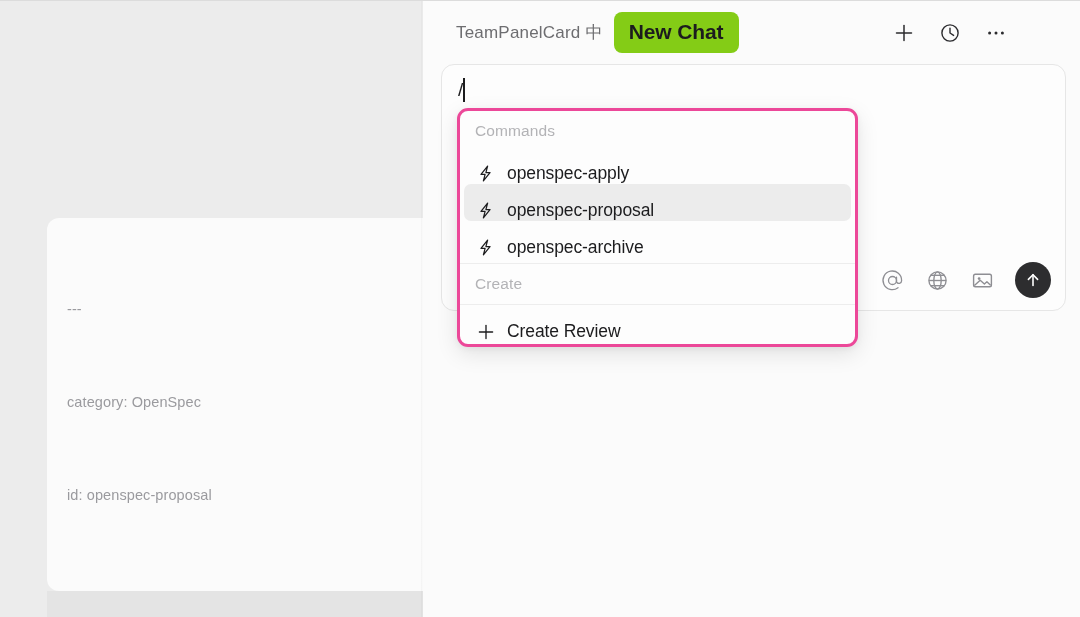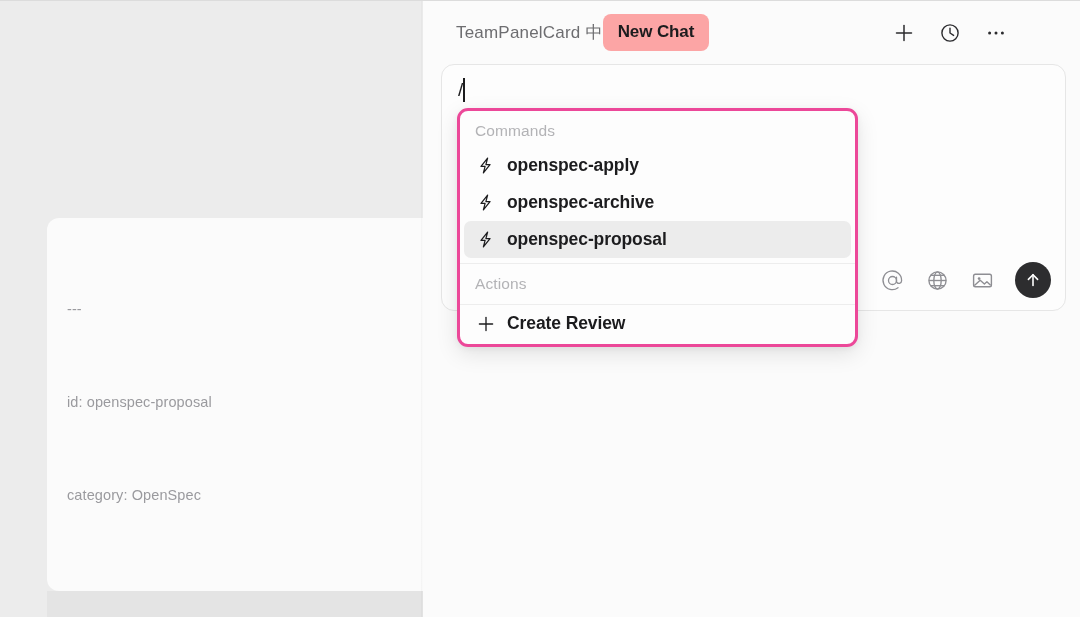--- a/index.html
+++ b/index.html
@@ -91,27 +91,27 @@
   .header-title {
     margin-left: 33px;
     font-size: 17px;
     color: #6d6d70;
     letter-spacing: 0.2px;
     white-space: nowrap;
     overflow: hidden;
     max-width: 186px;
   }
   .new-chat-btn {
-    margin-left: 0;
-    background: #fca5a5;
+    margin-left: 11px;
+    background: #84cc16;
     border: none;
     border-radius: 8px;
     padding: 8px 15px 9px 15px;
     font-family: "Liberation Sans", sans-serif;
-    font-size: 17px;
+    font-size: 21px;
     font-weight: bold;
     color: #1c1c1e;
     letter-spacing: -0.1px;
     cursor: pointer;
   }
   .header-spacer { flex: 1 1 auto; }
   .header-icons {
     display: flex; align-items: center;
     margin-right: 16px;
     gap: 16px;
@@ -181,28 +181,27 @@
     overflow: hidden;
     padding-bottom: 2px;
   }
   .palette-section-label {
     font-size: 15.5px;
     color: #b3b3b6;
     padding: 11px 0 7px 15px;
     letter-spacing: 0.1px;
   }
   .palette-row {
-    display: flex; align-items: center;
+    display: flex; align-items: flex-end;
     height: 37px;
     margin: 0 4px;
     padding-left: 11px;
     border-radius: 7px;
     cursor: pointer;
     gap: 11px;
-    font-weight: bold;
   }
   .palette-row.selected { background: #ececec; }
   .palette-row .row-icon {
     width: 21px; height: 21px;
     display: flex; align-items: center; justify-content: center;
     color: #1c1c1e;
     flex: 0 0 auto;
   }
   .palette-row .row-label {
     font-size: 17.5px;
@@ -221,22 +220,22 @@
 
 <div id="root">
 
   <div class="top-hairline"></div>
 
   <div class="left-pane">
 
     <div class="doc-card">
       <div class="doc-body">
         <span class="doc-line">---</span>
+        <span class="doc-line">category: OpenSpec</span>
         <span class="doc-line">id: openspec-proposal</span>
-        <span class="doc-line">category: OpenSpec</span>
         
         
         
         
         
         
         
       </div>
     </div>
 
@@ -327,41 +326,41 @@
 
     <div class="palette-row">
       <span class="row-icon">
         <svg width="19" height="19" viewBox="0 0 19 19" fill="none" stroke="currentColor" stroke-width="1.25" stroke-linejoin="round" stroke-linecap="round">
           <path d="M11.6 2.2 L5.0 10.4 H9.1 L7.4 16.8 L14.0 8.6 H9.9 Z"></path>
         </svg>
       </span>
       <span class="row-label">openspec-apply</span>
     </div>
 
+    <div class="palette-row selected">
+      <span class="row-icon">
+        <svg width="19" height="19" viewBox="0 0 19 19" fill="none" stroke="currentColor" stroke-width="1.25" stroke-linejoin="round" stroke-linecap="round">
+          <path d="M11.6 2.2 L5.0 10.4 H9.1 L7.4 16.8 L14.0 8.6 H9.9 Z"></path>
+        </svg>
+      </span>
+      <span class="row-label">openspec-proposal</span>
+    </div>
+
     <div class="palette-row">
       <span class="row-icon">
         <svg width="19" height="19" viewBox="0 0 19 19" fill="none" stroke="currentColor" stroke-width="1.25" stroke-linejoin="round" stroke-linecap="round">
           <path d="M11.6 2.2 L5.0 10.4 H9.1 L7.4 16.8 L14.0 8.6 H9.9 Z"></path>
         </svg>
       </span>
       <span class="row-label">openspec-archive</span>
     </div>
 
-    <div class="palette-row selected">
-      <span class="row-icon">
-        <svg width="19" height="19" viewBox="0 0 19 19" fill="none" stroke="currentColor" stroke-width="1.25" stroke-linejoin="round" stroke-linecap="round">
-          <path d="M11.6 2.2 L5.0 10.4 H9.1 L7.4 16.8 L14.0 8.6 H9.9 Z"></path>
-        </svg>
-      </span>
-      <span class="row-label">openspec-proposal</span>
-    </div>
-
     <div class="palette-divider"></div>
 
-    <div class="palette-section-label">Actions</div>
+    <div class="palette-section-label">Create</div>
 
 
     <div class="palette-divider tight"></div>
 
     <div class="palette-row">
       <span class="row-icon">
         <svg width="20" height="20" viewBox="0 0 20 20" fill="none" stroke="currentColor" stroke-width="1.35" stroke-linecap="round">
           <line x1="10" y1="3.4" x2="10" y2="16.6"></line>
           <line x1="3.4" y1="10" x2="16.6" y2="10"></line>
         </svg>

